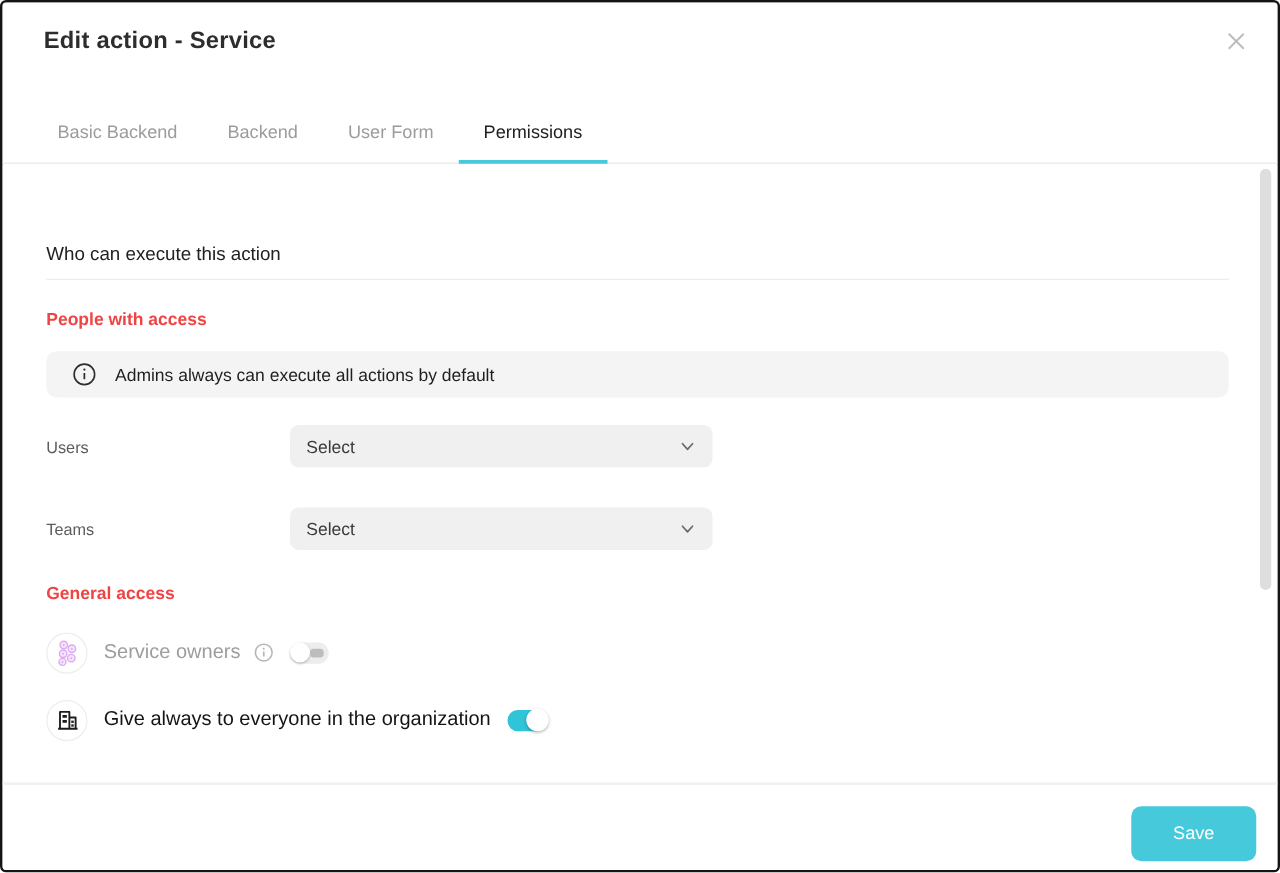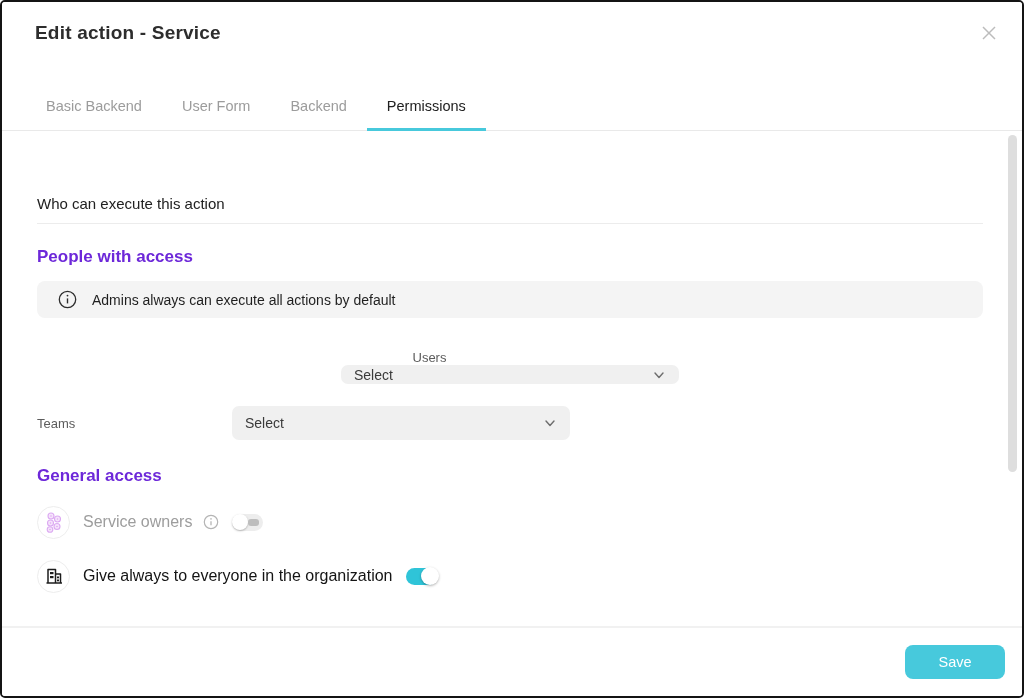--- a/index.html
+++ b/index.html
@@ -86,23 +86,23 @@
   }
   .section-divider {
     position: absolute;
     top: 91px; left: 35px;
     width: 946px; height: 1px;
     background: #ececec;
   }
   .group-label {
     position: absolute;
     left: 35px;
-    font-size: 17px;
+    font-size: 14px;
     font-weight: 700;
-    color: #6d28d9;
+    color: #ef4444;
   }
   .group-label.people { top: 115px; }
   .group-label.general { top: 334px; }
 
   .info-banner {
     position: absolute;
     top: 149px; left: 35px;
     width: 946px; height: 37px;
     background: #f4f4f4;
     border-radius: 8px;
@@ -116,21 +116,21 @@
     color: #1f1f1f;
   }
 
   .field-row {
     position: absolute;
     left: 35px;
     width: 946px; height: 34px;
     display: flex;
     align-items: center;
   }
-  .field-row.users { top: 218px; flex-direction: column; }
+  .field-row.users { top: 208px; }
   .field-row.teams { top: 274px; }
   .field-label {
     width: 195px;
     font-size: 13px;
     color: #5c5c5c;
   }
   .select-box {
     width: 338px; height: 34px;
     background: #f0f0f0;
     border-radius: 7px;
@@ -215,21 +215,21 @@
   .footer {
     position: absolute;
     bottom: 0; left: 0; right: 0;
     height: 70px;
     background: #fff;
     border-top: 2px solid #f1f1f1;
   }
   .save-btn {
     position: absolute;
     top: 17px; right: 17px;
-    width: 100px; height: 34px;
+    width: 100px; height: 44px;
     background: var(--accent, #47c9dc);
     border: none;
     border-radius: 8px;
     color: #fff;
     font-size: 14.5px;
     font-family: "Liberation Sans", sans-serif;
     cursor: pointer;
   }
 </style>
 </head>
@@ -244,22 +244,22 @@
       <span>
         <svg width="20" height="20" viewBox="0 0 20 20">
           <line x1="4" y1="4" x2="16" y2="16" stroke="#bcbcbc" stroke-width="1.5"></line>
           <line x1="16" y1="4" x2="4" y2="16" stroke="#bcbcbc" stroke-width="1.5"></line>
         </svg>
       </span>
     </div>
 
     <div class="tabs">
       <div class="tab">Basic Backend</div>
+      <div class="tab">Backend</div>
       <div class="tab">User Form</div>
-      <div class="tab">Backend</div>
       <div class="tab active">Permissions</div>
     </div>
   </div>
 
   <div class="content">
     <div class="scroll-thumb"></div>
 
     <div class="section-title">Who can execute this action</div>
     <div class="section-divider"></div>
 

